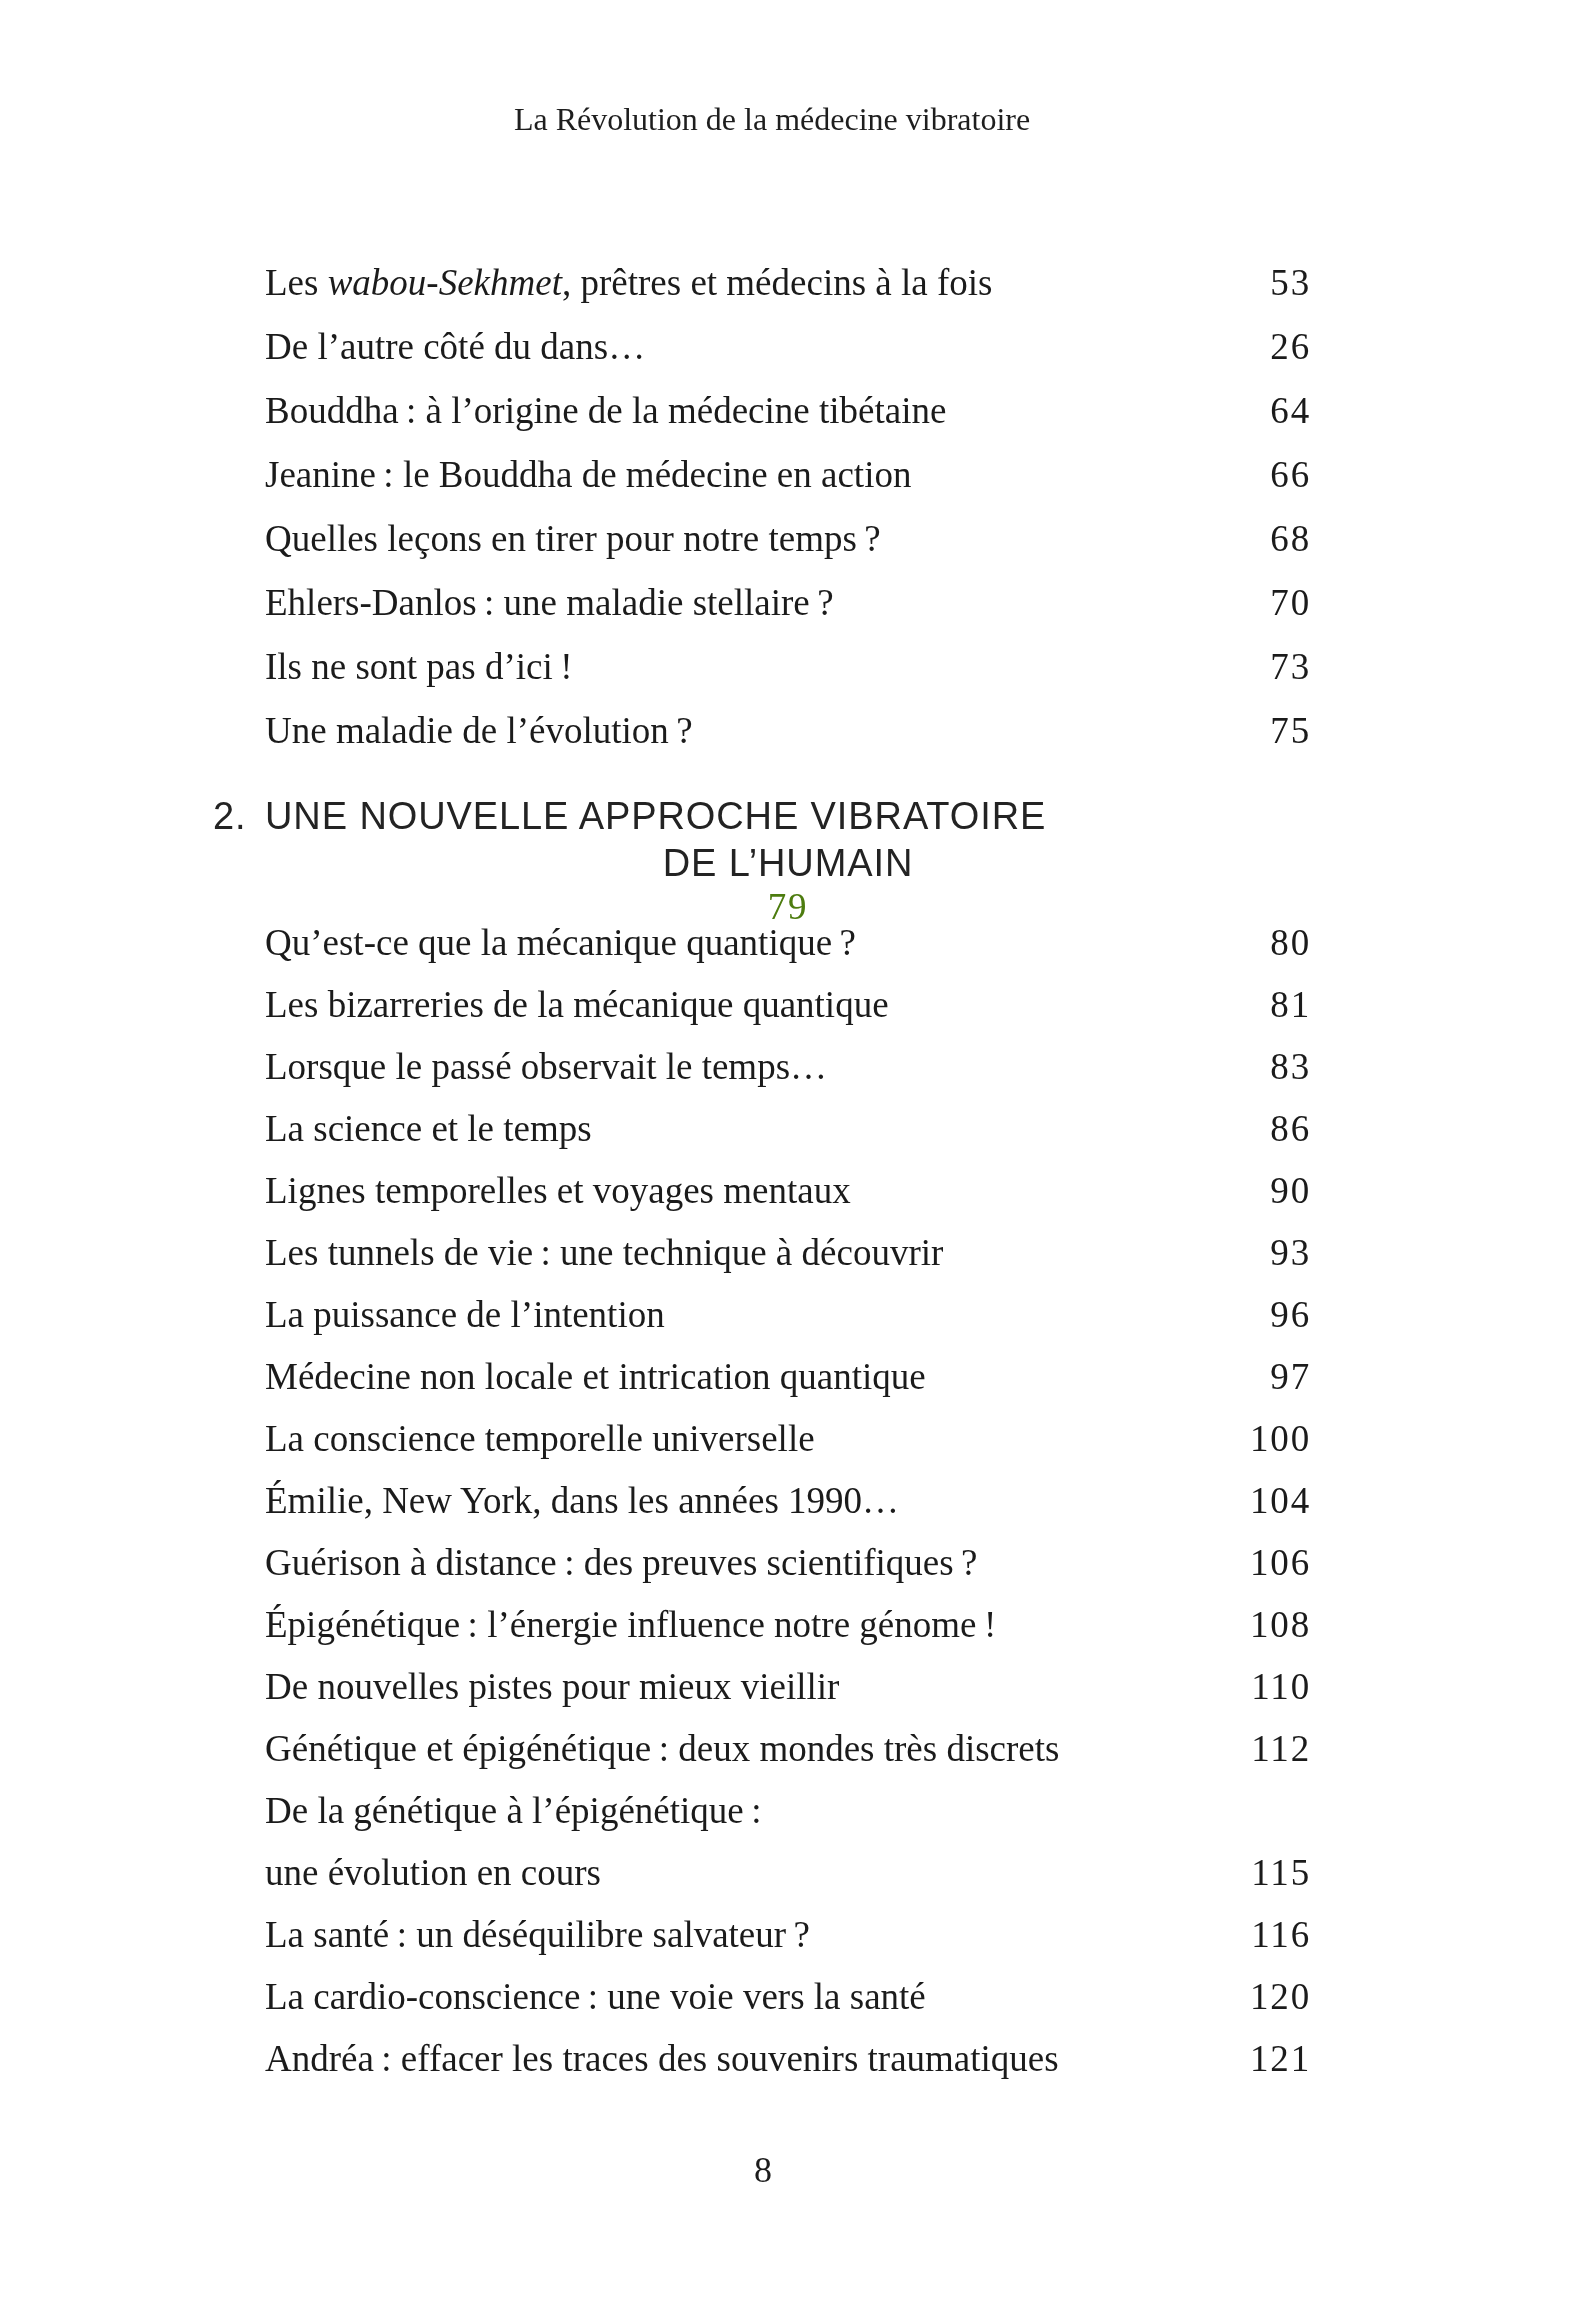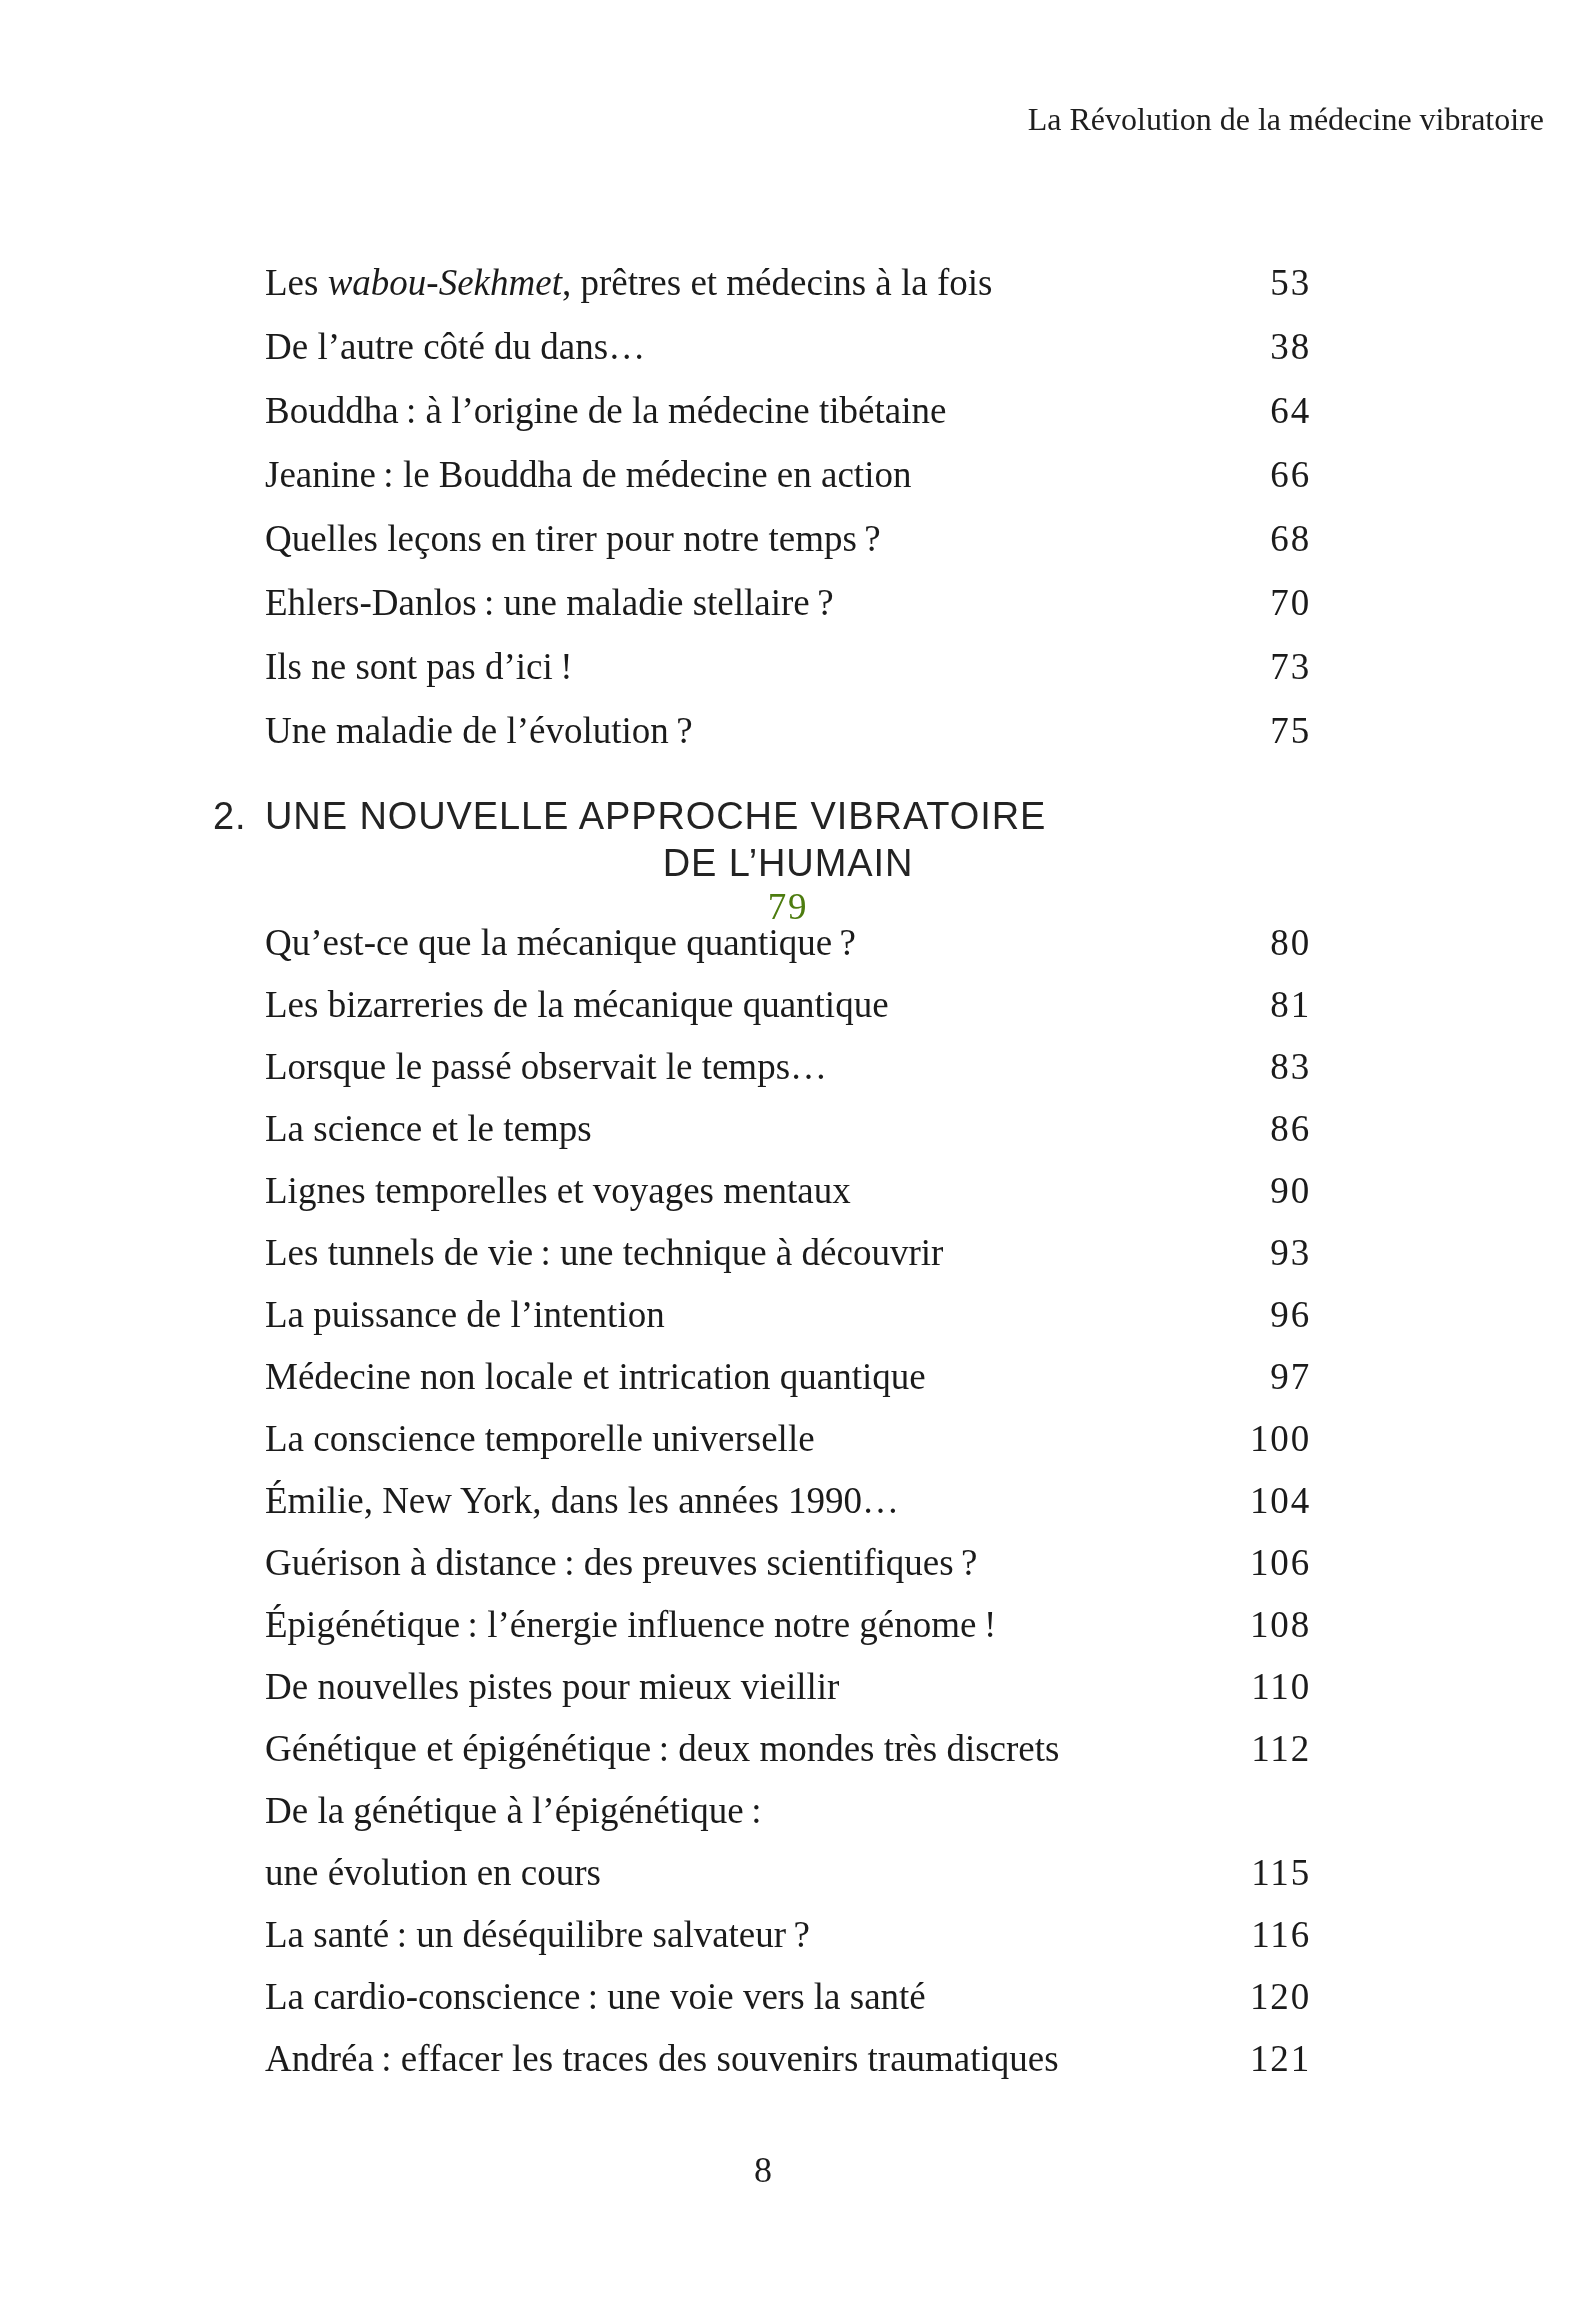--- a/index.html
+++ b/index.html
@@ -6,21 +6,21 @@
   .page{
     position:relative;
     width:1581px;height:2319px;
     background:#ffffff;
     color:#1b1b1b;
     font-family:"Liberation Serif","DejaVu Serif",serif;
     overflow:hidden;
   }
   .running-header{
     position:absolute;top:98px;left:0;width:1544px;
-    text-align:right;
+    text-align:center;
     font-size:32px;line-height:43px;
     color:#1e1e1e;
   }
   .toc{
     position:absolute;left:265px;top:250px;width:1046px;
   }
   .toc-row{
     height:64px;
     display:flex;justify-content:space-between;align-items:center;
     font-size:37px;
@@ -65,21 +65,21 @@
   <div class="toc">
 
     <div class="part1">
   <div class="toc-row">
     <span class="entry-title"><span>Les </span><em>wabou-Sekhmet</em><span>, prêtres et médecins à la fois</span></span>
     <span class="entry-page">53</span>
   </div>
 
   <div class="toc-row">
     <span class="entry-title"><span>De l’autre côté du dans…</span></span>
-    <span class="entry-page">38</span>
+    <span class="entry-page">26</span>
   </div>
 
   <div class="toc-row">
     <span class="entry-title"><span>Bouddha : à l’origine de la médecine tibétaine</span></span>
     <span class="entry-page">64</span>
   </div>
 
   <div class="toc-row">
     <span class="entry-title"><span>Jeanine : le Bouddha de médecine en action</span></span>
     <span class="entry-page">66</span>

